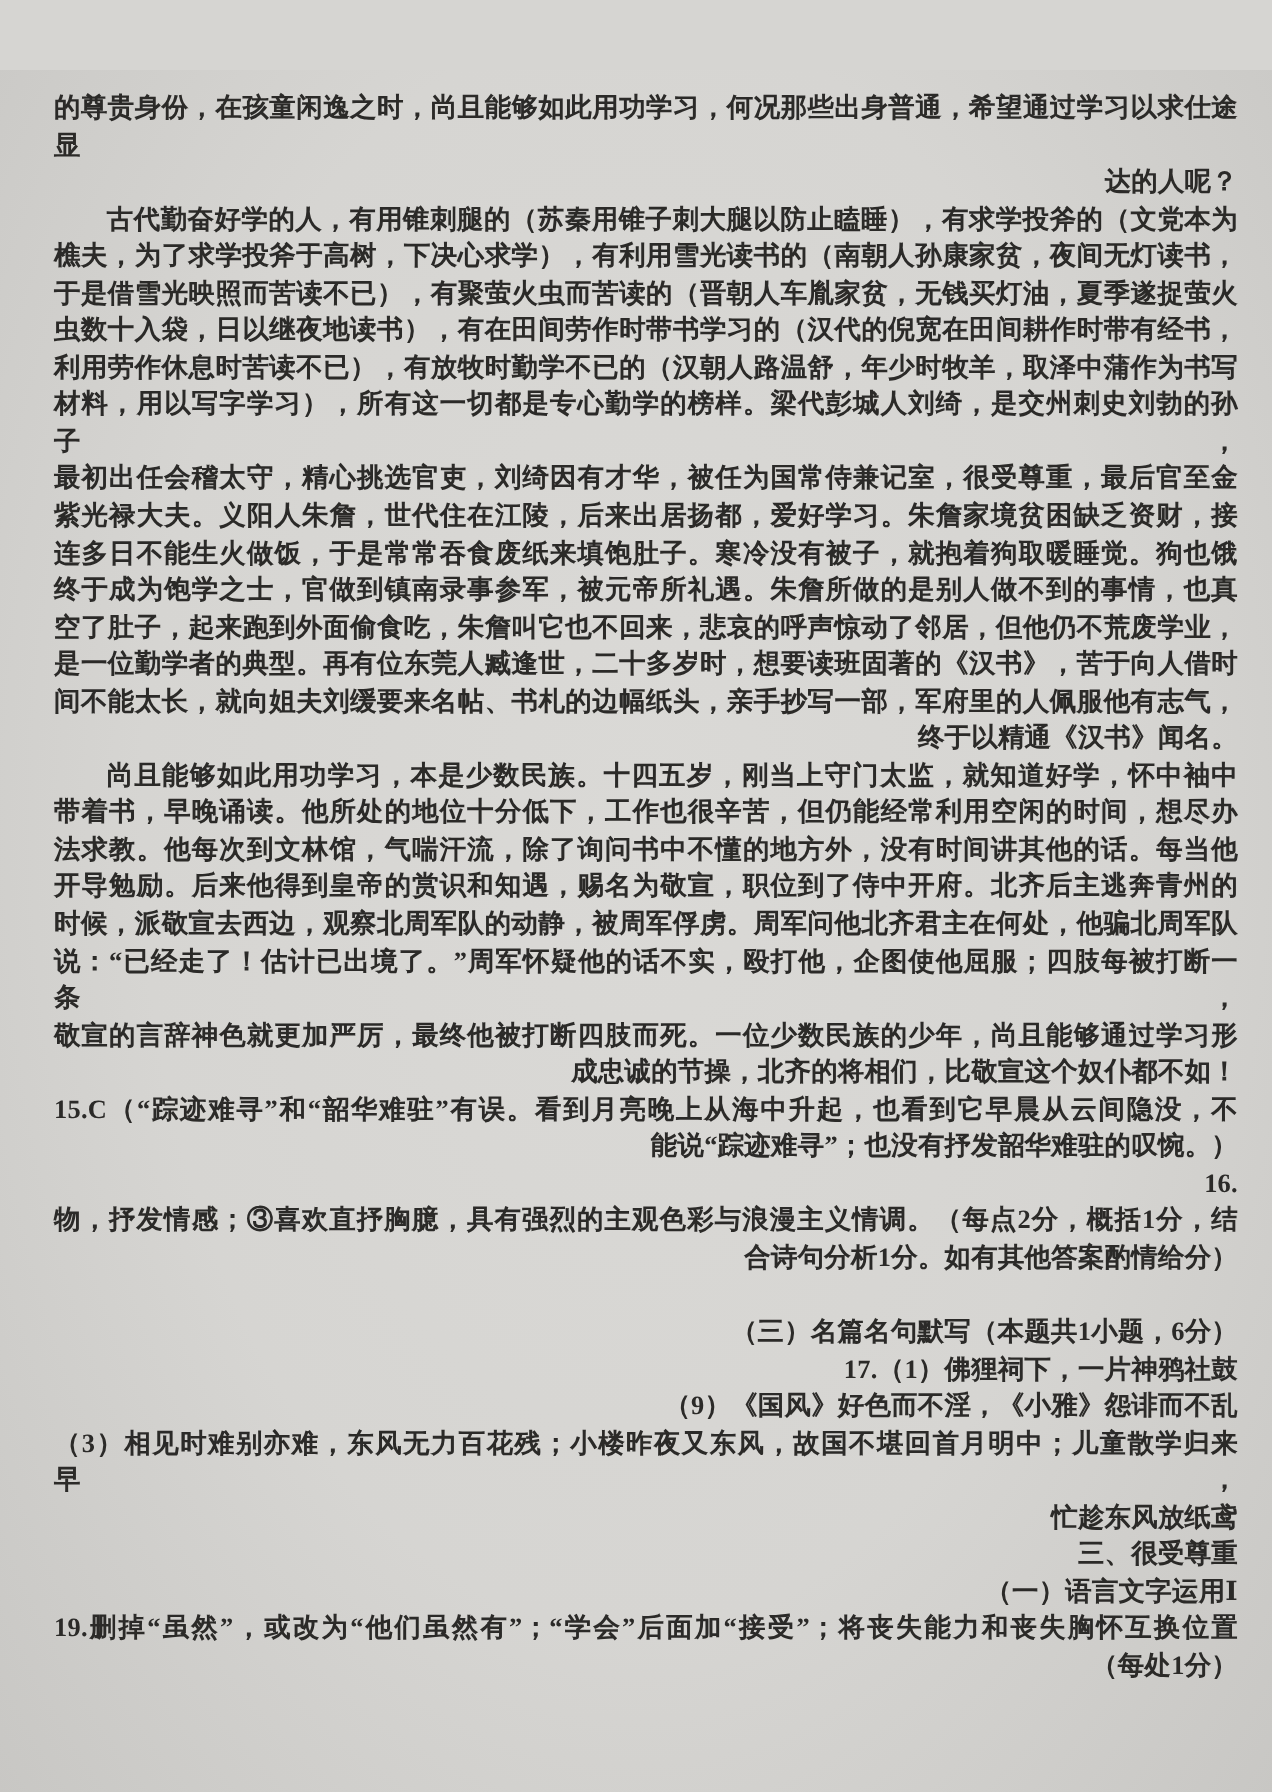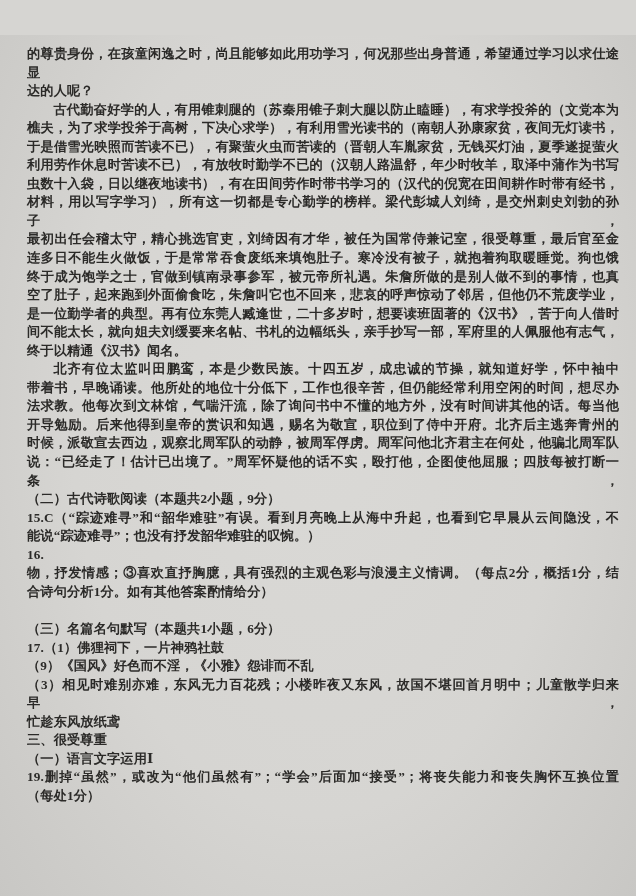--- a/index.html
+++ b/index.html
@@ -33,53 +33,56 @@
   }
   .line {
     font-family: "Liberation Serif", "DejaVu Serif", serif;
     font-size: 13.2px;
     font-weight: 600;
     line-height: 18.55px;
     min-height: 18.55px;
     color: var(--ink);
     letter-spacing: 0.15px;
     word-break: break-all;
+    text-align: right;
   }
   .line.j {
     text-align: justify;
     text-align-last: justify;
   }
 </style>
 </head>
 <body>
 
 <div class="page">
   <div class="text-column">
       <div class="line j">的尊贵身份，在孩童闲逸之时，尚且能够如此用功学习，何况那些出身普通，希望通过学习以求仕途显</div>
       <div class="line">达的人呢？</div>
       <div class="line j" style="text-indent: 2em;">古代勤奋好学的人，有用锥刺腿的（苏秦用锥子刺大腿以防止瞌睡），有求学投斧的（文党本为</div>
       <div class="line j">樵夫，为了求学投斧于高树，下决心求学），有利用雪光读书的（南朝人孙康家贫，夜间无灯读书，</div>
       <div class="line j">于是借雪光映照而苦读不已），有聚萤火虫而苦读的（晋朝人车胤家贫，无钱买灯油，夏季遂捉萤火</div>
+      <div class="line j">虫数十入袋，日以继夜地读书），有在田间劳作时带书学习的（汉代的倪宽在田间耕作时带有经书，</div>
       <div class="line j">利用劳作休息时苦读不已），有放牧时勤学不已的（汉朝人路温舒，年少时牧羊，取泽中蒲作为书写</div>
-      <div class="line j">虫数十入袋，日以继夜地读书），有在田间劳作时带书学习的（汉代的倪宽在田间耕作时带有经书，</div>
       <div class="line j">材料，用以写字学习），所有这一切都是专心勤学的榜样。梁代彭城人刘绮，是交州刺史刘勃的孙子，</div>
       <div class="line j">最初出任会稽太守，精心挑选官吏，刘绮因有才华，被任为国常侍兼记室，很受尊重，最后官至金</div>
+      <div class="line j">紫光禄大夫。义阳人朱詹，世代住在江陵，后来出居扬都，爱好学习。朱詹家境贫困缺乏资财，接</div>
       <div class="line j">连多日不能生火做饭，于是常常吞食废纸来填饱肚子。寒冷没有被子，就抱着狗取暖睡觉。狗也饿</div>
       <div class="line j">终于成为饱学之士，官做到镇南录事参军，被元帝所礼遇。朱詹所做的是别人做不到的事情，也真</div>
       <div class="line j">空了肚子，起来跑到外面偷食吃，朱詹叫它也不回来，悲哀的呼声惊动了邻居，但他仍不荒废学业，</div>
       <div class="line j">是一位勤学者的典型。再有位东莞人臧逢世，二十多岁时，想要读班固著的《汉书》，苦于向人借时</div>
       <div class="line j">间不能太长，就向姐夫刘缓要来名帖、书札的边幅纸头，亲手抄写一部，军府里的人佩服他有志气，</div>
       <div class="line">终于以精通《汉书》闻名。</div>
-      <div class="line j" style="text-indent: 2em;">北齐有位太监叫田鹏鸾，本是少数民族。十四五岁，成忠诚的节操，就知道好学，怀中袖中</div>
+      <div class="line j" style="text-indent: 2em;">尚且能够如此用功学习，本是少数民族。十四五岁，刚当上守门太监，就知道好学，怀中袖中</div>
       <div class="line j">带着书，早晚诵读。他所处的地位十分低下，工作也很辛苦，但仍能经常利用空闲的时间，想尽办</div>
       <div class="line j">法求教。他每次到文林馆，气喘汗流，除了询问书中不懂的地方外，没有时间讲其他的话。每当他</div>
       <div class="line j">开导勉励。后来他得到皇帝的赏识和知遇，赐名为敬宣，职位到了侍中开府。北齐后主逃奔青州的</div>
       <div class="line j">时候，派敬宣去西边，观察北周军队的动静，被周军俘虏。周军问他北齐君主在何处，他骗北周军队</div>
       <div class="line j">说：“已经走了！估计已出境了。”周军怀疑他的话不实，殴打他，企图使他屈服；四肢每被打断一条，</div>
-      <div class="line">（二）古代诗歌阅读（本题共2小题，9分）</div>
+      <div class="line j">敬宣的言辞神色就更加严厉，最终他被打断四肢而死。一位少数民族的少年，尚且能够通过学习形</div>
+      <div class="line">成忠诚的节操，北齐的将相们，比敬宣这个奴仆都不如！</div>
       <div class="line j">15.C（“踪迹难寻”和“韶华难驻”有误。看到月亮晚上从海中升起，也看到它早晨从云间隐没，不</div>
       <div class="line">能说“踪迹难寻”；也没有抒发韶华难驻的叹惋。）</div>
       <div class="line">16.</div>
       <div class="line j">物，抒发情感；③喜欢直抒胸臆，具有强烈的主观色彩与浪漫主义情调。（每点2分，概括1分，结</div>
       <div class="line">合诗句分析1分。如有其他答案酌情给分）</div>
       <div class="line"></div>
       <div class="line">（三）名篇名句默写（本题共1小题，6分）</div>
       <div class="line">17.（1）佛狸祠下，一片神鸦社鼓</div>
       <div class="line">（9）《国风》好色而不淫，《小雅》怨诽而不乱</div>
       <div class="line j">（3）相见时难别亦难，东风无力百花残；小楼昨夜又东风，故国不堪回首月明中；儿童散学归来早，</div>

